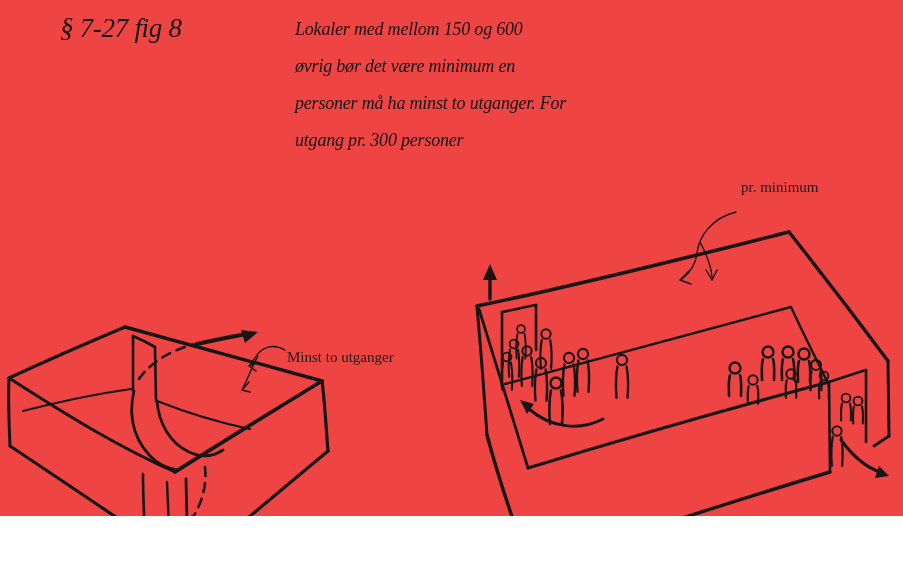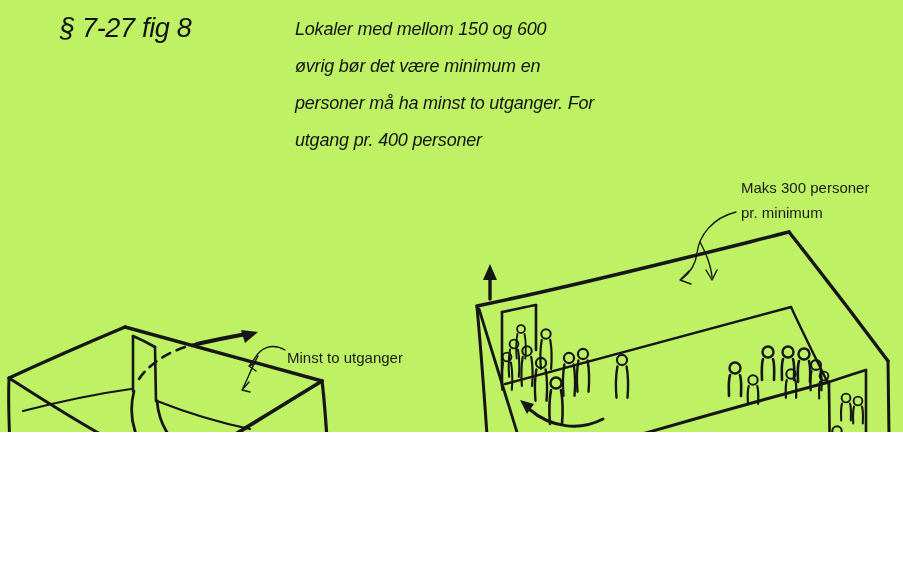--- a/index.html
+++ b/index.html
@@ -1,17 +1,17 @@
 <!DOCTYPE html>
 <html><head>
 <meta charset="utf-8">
 <style>
   html,body{margin:0;padding:0;background:#fff;}
-  .page{position:relative;width:903px;height:432px;background:#bef264;overflow:hidden;
-        font-family:Liberation Sans, sans-serif;color:#161616;}
+  .page{position:relative;width:903px;height:516px;background:#ef4444;overflow:hidden;
+        font-family:Liberation Serif, serif;color:#161616;}
   .figref{position:absolute;left:60px;top:13px;font-style:italic;font-size:27px;
           letter-spacing:-0.3px;color:#131313;white-space:nowrap;}
   .caption{position:absolute;left:295px;top:11px;font-style:italic;font-size:18px;
            line-height:37px;letter-spacing:-0.2px;color:#131313;}
   .caption div{white-space:nowrap;}
   .sketchlabel{position:absolute;font-size:15px;color:#1b1b1b;white-space:nowrap;line-height:25px;}
   .lbl-left{left:287px;top:345px;}
   .lbl-right{left:741px;top:175px;}
   svg{position:absolute;left:0;top:0;overflow:visible;}
   svg path,svg circle{fill:none;stroke:#161616;stroke-linecap:round;stroke-linejoin:round;}
@@ -25,21 +25,21 @@
 <body>
 
 <div class="page">
 
   <div class="figref">§ 7-27 fig 8</div>
 
   <div class="caption">
     <div>Lokaler med mellom 150 og 600</div>
     <div>øvrig bør det være minimum en</div>
     <div>personer må ha minst to utganger. For</div>
-    <div>utgang pr. 400 personer</div>
+    <div>utgang pr. 300 personer</div>
   </div>
 
   <svg width="903" height="588" viewBox="0 0 903 588">
     <g>
       <path class="w34" d="M9,378 C48,360 87,343 125,327"></path>
       <path class="w34" d="M125,327 C191,345 257,363 322,381"></path>
       <path class="w38" d="M175,472 C224,441 273,411 322,381"></path>
       <path class="w3" d="M9,378 C65,414 120,448 175,472"></path>
       <path class="w3" d="M9,378 C8,401 9,424 10,446"></path>
       <path class="w32" d="M10,446 C55,476 100,506 145,537"></path>
@@ -158,17 +158,16 @@
       <path d="M736,212 C712,218 699,236 697,253 C696,262 691,272 682,279"></path>
       <path d="M689,271 L680,280 L691,284"></path>
       <path d="M700,242 C707,255 711,266 712,277"></path>
       <path d="M706,270 L712,280 L717,270"></path>
     </g>
   </svg>
 
   <div class="sketchlabel lbl-left">Minst to utganger</div>
 
   <div class="sketchlabel lbl-right">
-    <div>Maks 300 personer</div>
     <div>pr. minimum</div>
   </div>
 
 </div>
 
 </body></html>

